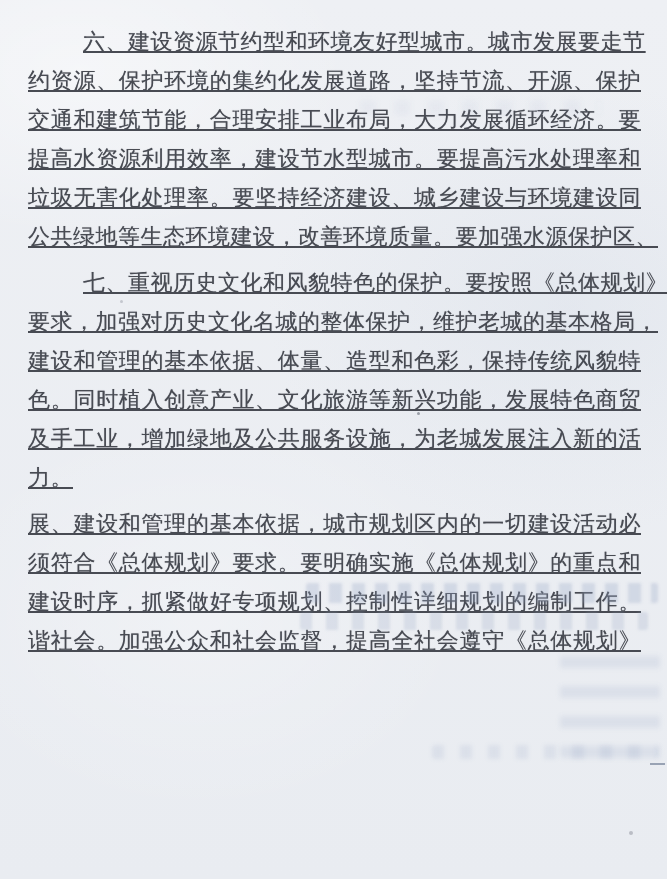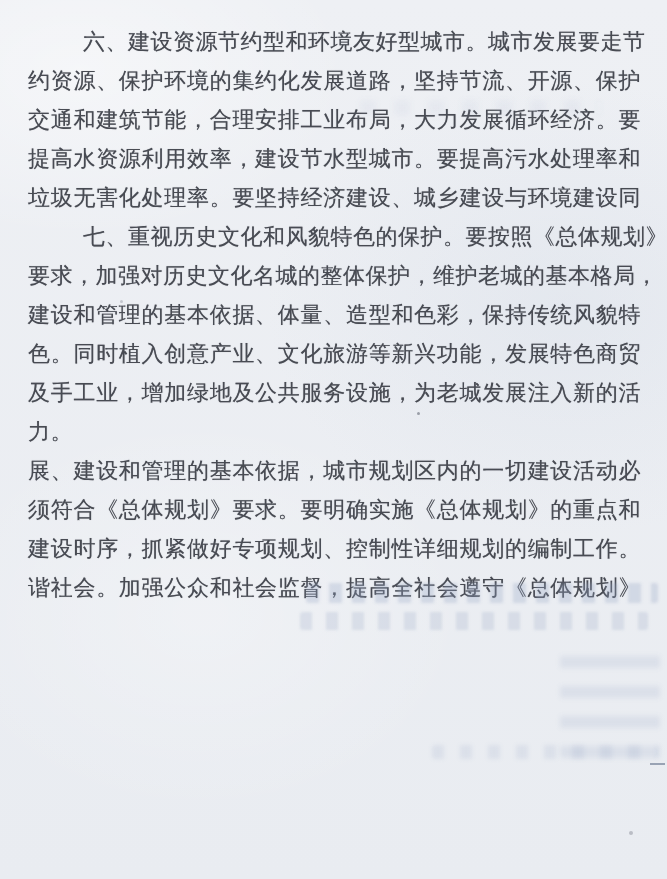--- a/index.html
+++ b/index.html
@@ -18,22 +18,22 @@
       radial-gradient(ellipse 500px 380px at 85% 35%, rgba(205,214,227,.28), transparent 60%),
       radial-gradient(ellipse 460px 340px at 30% 70%, rgba(255,255,255,.25), transparent 60%),
       linear-gradient(#eef0f4,#e9ecf1);
     font-family:"Liberation Serif","DejaVu Serif",serif;
   }
   .doc-body{
     position:absolute;
     left:28px; right:26px; top:22px;
     color:var(--ink);
   }
-  .paragraph{margin:0;}
-  .paragraph + .paragraph{}
+  .paragraph{margin:0;text-decoration:underline;}
+  .paragraph + .paragraph{margin-top:7px;}
   .line{
     font-size:22px;
     line-height:39px;
     height:39px;
     letter-spacing:0.5px;
     text-align:justify;
     text-align-last:justify;
     white-space:nowrap;
     text-shadow:0 0 0.7px rgba(62,65,74,.6);
   }
@@ -91,20 +91,21 @@
 </head>
 <body>
 
 <div class="doc-body">
     <div class="paragraph">
       <div class="line indent">六、建设资源节约型和环境友好型城市。城市发展要走节</div>
       <div class="line">约资源、保护环境的集约化发展道路，坚持节流、开源、保护</div>
       <div class="line">交通和建筑节能，合理安排工业布局，大力发展循环经济。要</div>
       <div class="line">提高水资源利用效率，建设节水型城市。要提高污水处理率和</div>
       <div class="line">垃圾无害化处理率。要坚持经济建设、城乡建设与环境建设同</div>
+      <div class="line">公共绿地等生态环境建设，改善环境质量。要加强水源保护区、</div>
     </div>
     <div class="paragraph">
       <div class="line indent">七、重视历史文化和风貌特色的保护。要按照《总体规划》</div>
       <div class="line">要求，加强对历史文化名城的整体保护，维护老城的基本格局，</div>
       <div class="line">建设和管理的基本依据、体量、造型和色彩，保持传统风貌特</div>
       <div class="line">色。同时植入创意产业、文化旅游等新兴功能，发展特色商贸</div>
       <div class="line">及手工业，增加绿地及公共服务设施，为老城发展注入新的活</div>
       <div class="line noj">力。</div>
     </div>
     <div class="paragraph">

